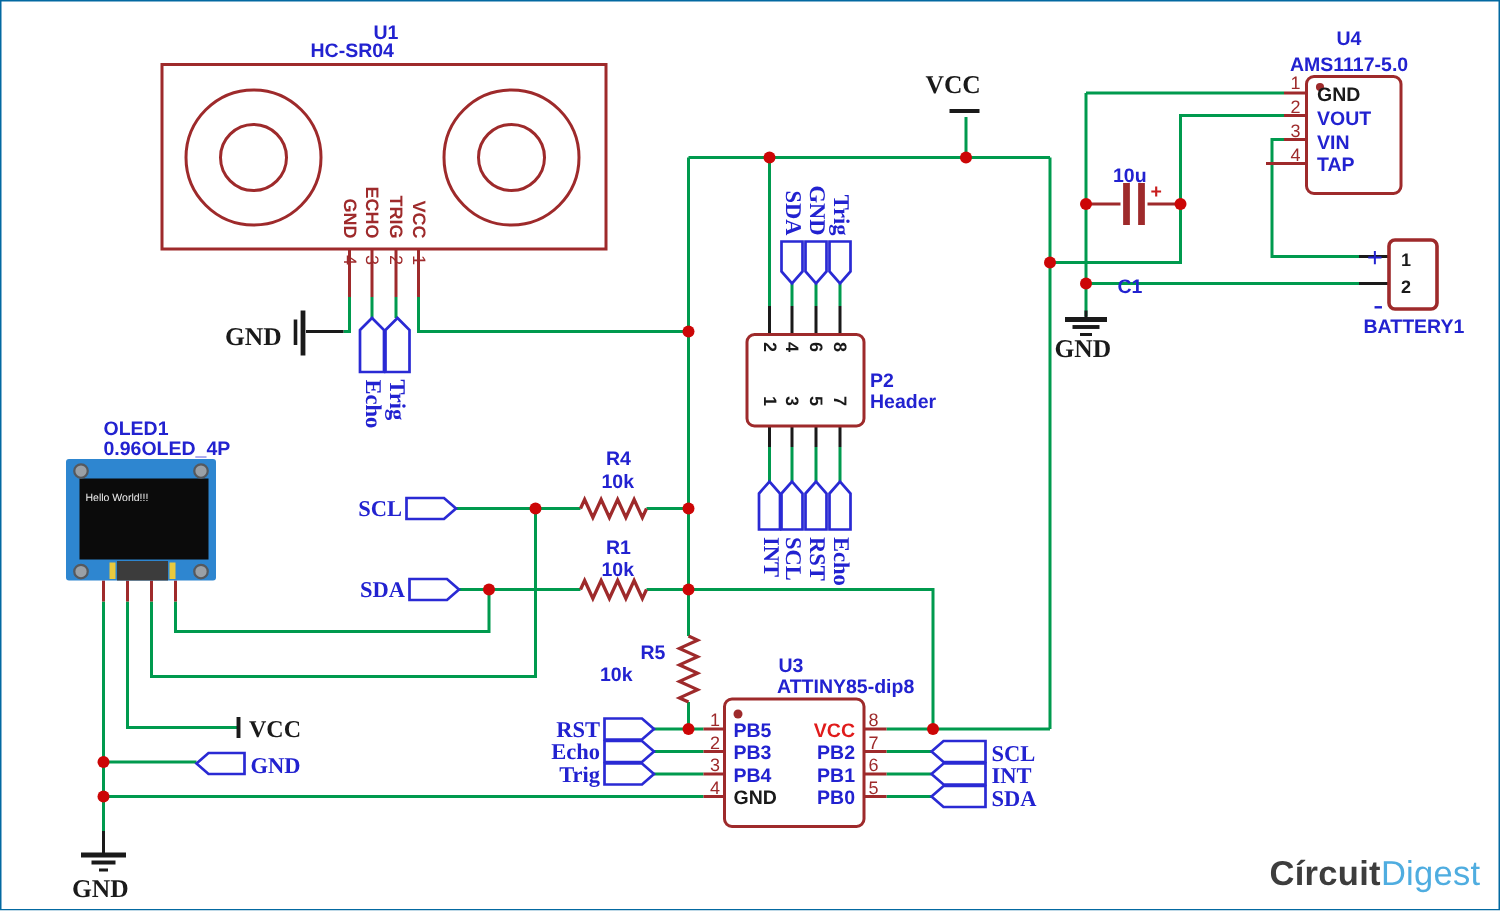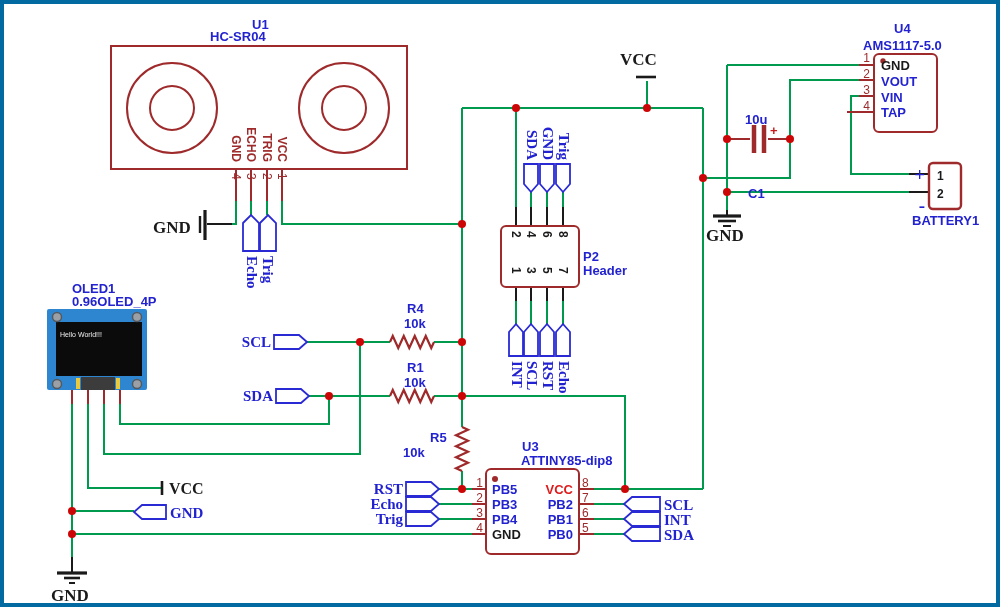--- a/index.html
+++ b/index.html
@@ -1,18 +1,18 @@
 <!DOCTYPE html>
 <html><head>
 <meta charset="utf-8">
 <style>
   html,body{margin:0;padding:0;background:#fff;}
   #canvas{
     position:relative; width:1000px; height:607px; box-sizing:border-box;
-    border:4px solid #0369a1; background:#ffffff; overflow:hidden;
+    border:1px solid #0369a1; background:#ffffff; overflow:hidden;
     font-family:"Liberation Sans", sans-serif;
   }
   svg{position:absolute;left:0;top:0;}
   svg text{user-select:none;}
   .lbl{font-family:"Liberation Sans",sans-serif;font-size:13px;font-weight:bold;fill:#2222d0;}
   .pname{font-family:"Liberation Sans",sans-serif;font-size:13px;font-weight:bold;fill:#2222d0;}
   .pname-k{font-family:"Liberation Sans",sans-serif;font-size:13px;font-weight:bold;fill:#1a1a1a;}
   .pname-r{font-family:"Liberation Sans",sans-serif;font-size:13px;font-weight:bold;fill:#e01b1b;}
   .pinnum{font-family:"Liberation Sans",sans-serif;font-size:12px;fill:#9e2a2b;}
   .pinnum-k{font-family:"Liberation Sans",sans-serif;font-size:12px;font-weight:bold;fill:#1a1a1a;}
@@ -278,13 +278,16 @@
   <text class="pname" x="877" y="98">VIN</text>
   <text class="pname" x="877" y="113">TAP</text>
 
   <text class="pinnum-k" x="933" y="176" font-size="13">1</text>
   <text class="pinnum-k" x="933" y="194" font-size="13">2</text>
   <text class="bat-sign" x="921" y="177" text-anchor="end">+</text>
   <text class="bat-sign" x="921" y="208" text-anchor="end">-</text>
   <text class="lbl" x="908" y="221">BATTERY1</text>
 </svg>
 
+<div id="logo">
+  <span class="l1">Círcuit</span><span class="l2">Digest</span>
 </div>
+</div>
 
 </body></html>

